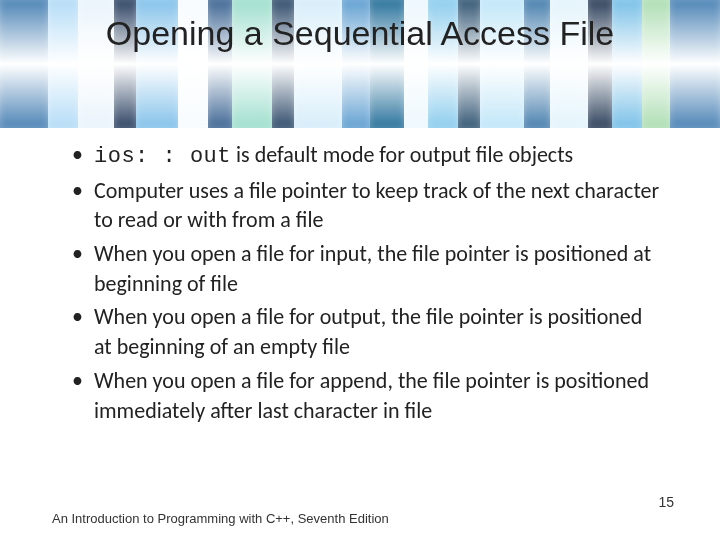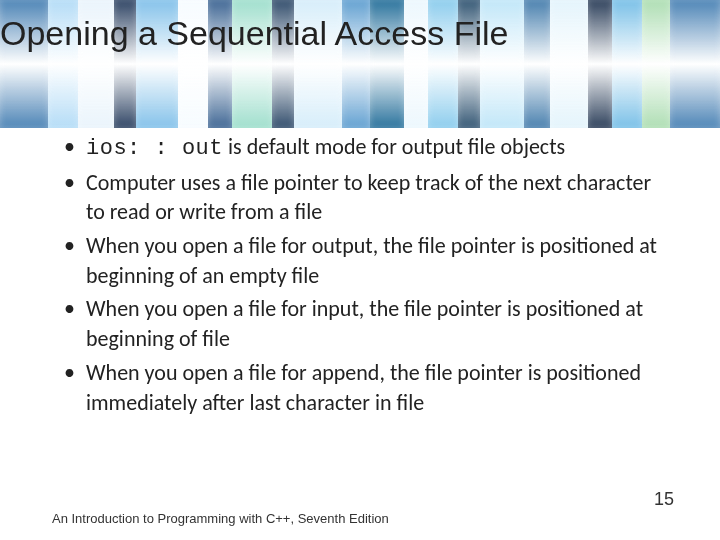--- a/index.html
+++ b/index.html
@@ -22,37 +22,38 @@
   .banner-stripe {
     position: absolute;
     top: 0;
     height: 128px;
     box-shadow: 0 0 6px rgba(255,255,255,0.3) inset;
   }
   .title-block {
     position: absolute;
     top: 12px;
     left: 0; right: 0;
+    text-align: center;
     font-family: "Trebuchet MS", "Segoe UI", sans-serif;
     font-size: 34px;
     line-height: 1.25;
     color: #222;
     font-weight: 400;
   }
   .body {
     position: absolute;
     top: 132px;
     left: 60px;
     right: 50px;
     font-size: 22px;
     line-height: 1.35;
   }
   ul.bullets {
     list-style: none;
-    margin: 0;
+    margin: 8px;
     padding: 0;
   }
   ul.bullets > li {
     position: relative;
     padding-left: 26px;
     margin-bottom: 4px;
   }
   ul.bullets > li::before {
     content: "•";
     position: absolute;
@@ -71,21 +72,21 @@
     bottom: 14px;
     font-family: Arial, sans-serif;
     font-size: 13px;
     color: #333;
   }
   .footer-right {
     position: absolute;
     right: 46px;
     bottom: 30px;
     font-family: Arial, sans-serif;
-    font-size: 18px;
+    font-size: 14px;
     color: #333;
   }
 </style>
 </head>
 <body>
 
 <div class="banner" id="banner">
     <div class="banner-stripe" style="left: 0px; width: 48px; background: linear-gradient(rgb(46, 111, 169) 0%, rgba(255, 255, 255, 0.4) 50%, rgb(46, 111, 169) 100%); opacity: 0.85;"></div>
     <div class="banner-stripe" style="left: 48px; width: 30px; background: linear-gradient(rgb(167, 214, 245) 0%, rgba(255, 255, 255, 0.4) 50%, rgb(167, 214, 245) 100%); opacity: 0.85;"></div>
     <div class="banner-stripe" style="left: 78px; width: 36px; background: linear-gradient(rgb(230, 242, 251) 0%, rgba(255, 255, 255, 0.4) 50%, rgb(230, 242, 251) 100%); opacity: 0.85;"></div>
@@ -112,21 +113,21 @@
 
 <div class="title-block">
   <div>Opening a Sequential Access File</div>
 </div>
 
 <div class="body">
   <ul class="bullets">
     <li>
       <span class="mono">ios: : out</span><span> is default mode for output file objects</span>
     </li>
-    <li>Computer uses a file pointer to keep track of the next character to read or write from a file</li>
+    <li>Computer uses a file pointer to keep track of the next character to read or with from a file</li>
+    <li>When you open a file for input, the file pointer is positioned at beginning of file</li>
     <li>When you open a file for output, the file pointer is positioned at beginning of an empty file</li>
-    <li>When you open a file for input, the file pointer is positioned at beginning of file</li>
     <li>When you open a file for append, the file pointer is positioned immediately after last character in file</li>
   </ul>
 </div>
 
 <div class="footer-left">An Introduction to Programming with C++, Seventh Edition</div>
 <div class="footer-right">15</div>
 
 </body></html>

